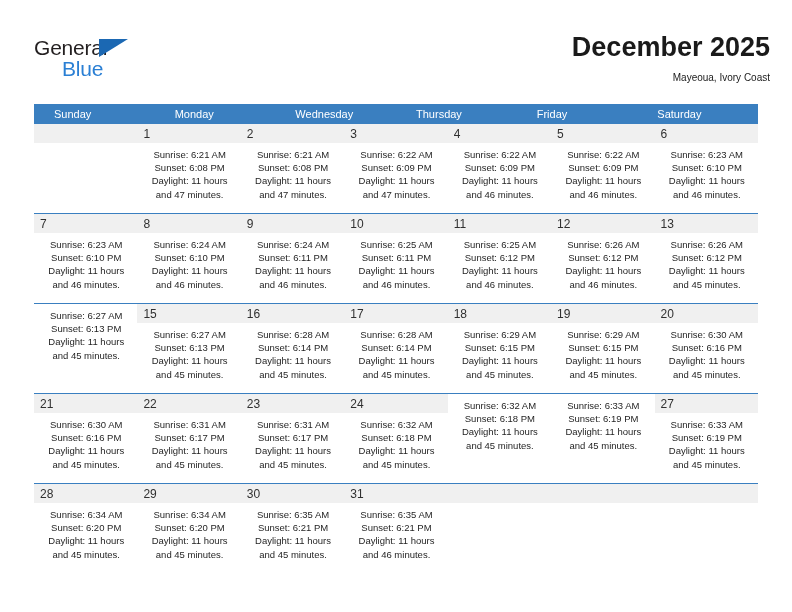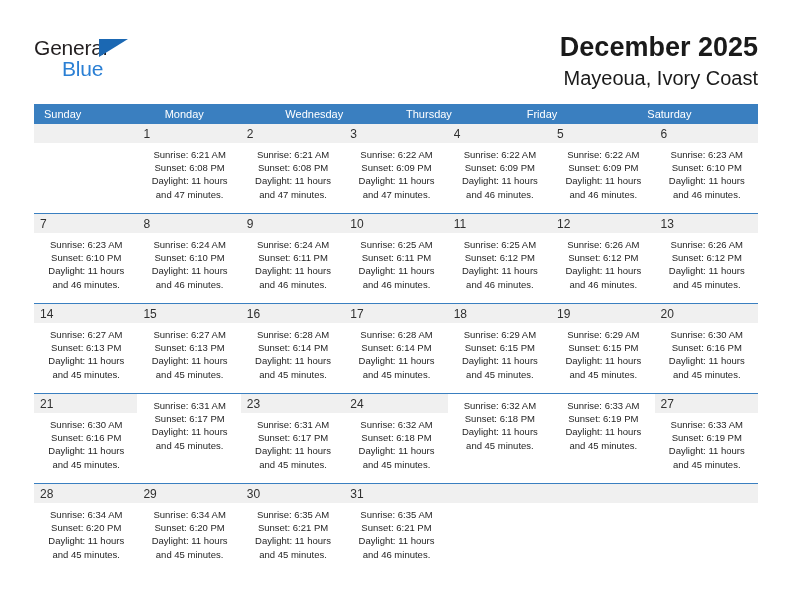--- a/index.html
+++ b/index.html
@@ -19,21 +19,21 @@
     width: 792px;
     height: 612px;
     box-sizing: border-box;
   }
 
   
   .header {
     position: absolute;
     left: 34px;
     top: 30px;
-    right: 34px;
+    right: 22px;
     height: 66px;
   }
   .brand {
     position: absolute;
     left: 0;
     top: 6px;
     width: 220px;
     height: 56px;
   }
   .brand-general {
@@ -72,21 +72,21 @@
   }
   .cal-title {
     font-size: 27px;
     color: #1a1a1a;
     line-height: 34px;
     font-weight: bold;
     margin: 0;
     white-space: nowrap;
   }
   .cal-subtitle {
-    font-size: 20px;
+    font-size: 10px;
     color: #1a1a1a;
     line-height: 20px;
     margin: 4px 0 0 0;
     white-space: nowrap;
   }
 
   
   .calendar {
     position: absolute;
     left: 34px;
@@ -96,21 +96,21 @@
   .dow-row {
     display: flex;
     background: #3a7fc0;
     height: 20px;
   }
   .dow-cell {
     flex: 1 1 0;
     color: #ffffff;
     font-size: 11px;
     line-height: 20px;
-    padding-left: 10px;
+    padding-left: 20px;
     box-sizing: border-box;
     white-space: nowrap;
     overflow: hidden;
   }
   .week-row {
     display: flex;
     border-top: 1px solid #3a7fc0;
     height: 89px;
   }
   .week-row.first {
@@ -298,21 +298,20 @@
             <div class="day-body">
               <div class="day-line">Sunrise: 6:26 AM</div>
               <div class="day-line">Sunset: 6:12 PM</div>
               <div class="day-line">Daylight: 11 hours</div>
               <div class="day-line">and 45 minutes.</div>
             </div>
           </div>
         </div>
         <div class="week-row">
           <div class="day-cell">
-            <div class="day-num-band"><span class="day-num">14</span></div>
             <div class="day-body">
               <div class="day-line">Sunrise: 6:27 AM</div>
               <div class="day-line">Sunset: 6:13 PM</div>
               <div class="day-line">Daylight: 11 hours</div>
               <div class="day-line">and 45 minutes.</div>
             </div>
           </div>
           <div class="day-cell">
             <div class="day-num-band"><span class="day-num">15</span></div>
             <div class="day-body">
@@ -372,20 +371,21 @@
           <div class="day-cell">
             <div class="day-num-band"><span class="day-num">21</span></div>
             <div class="day-body">
               <div class="day-line">Sunrise: 6:30 AM</div>
               <div class="day-line">Sunset: 6:16 PM</div>
               <div class="day-line">Daylight: 11 hours</div>
               <div class="day-line">and 45 minutes.</div>
             </div>
           </div>
           <div class="day-cell">
+            <div class="day-num-band"><span class="day-num">22</span></div>
             <div class="day-body">
               <div class="day-line">Sunrise: 6:31 AM</div>
               <div class="day-line">Sunset: 6:17 PM</div>
               <div class="day-line">Daylight: 11 hours</div>
               <div class="day-line">and 45 minutes.</div>
             </div>
           </div>
           <div class="day-cell">
             <div class="day-num-band"><span class="day-num">23</span></div>
             <div class="day-body">

